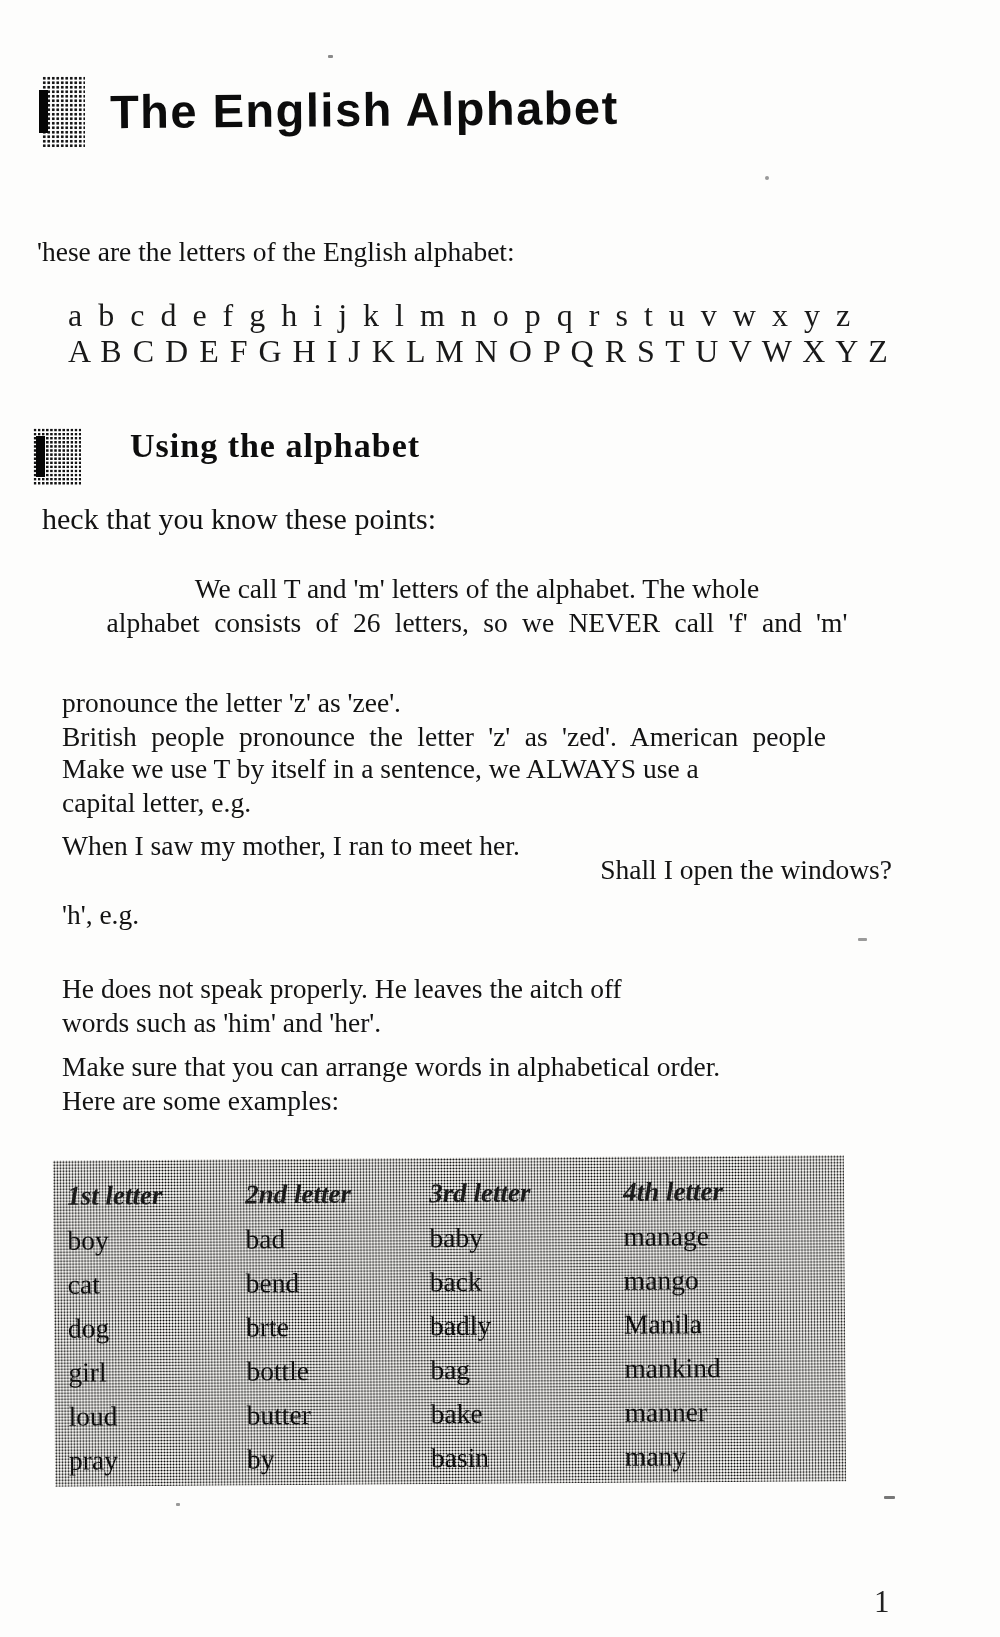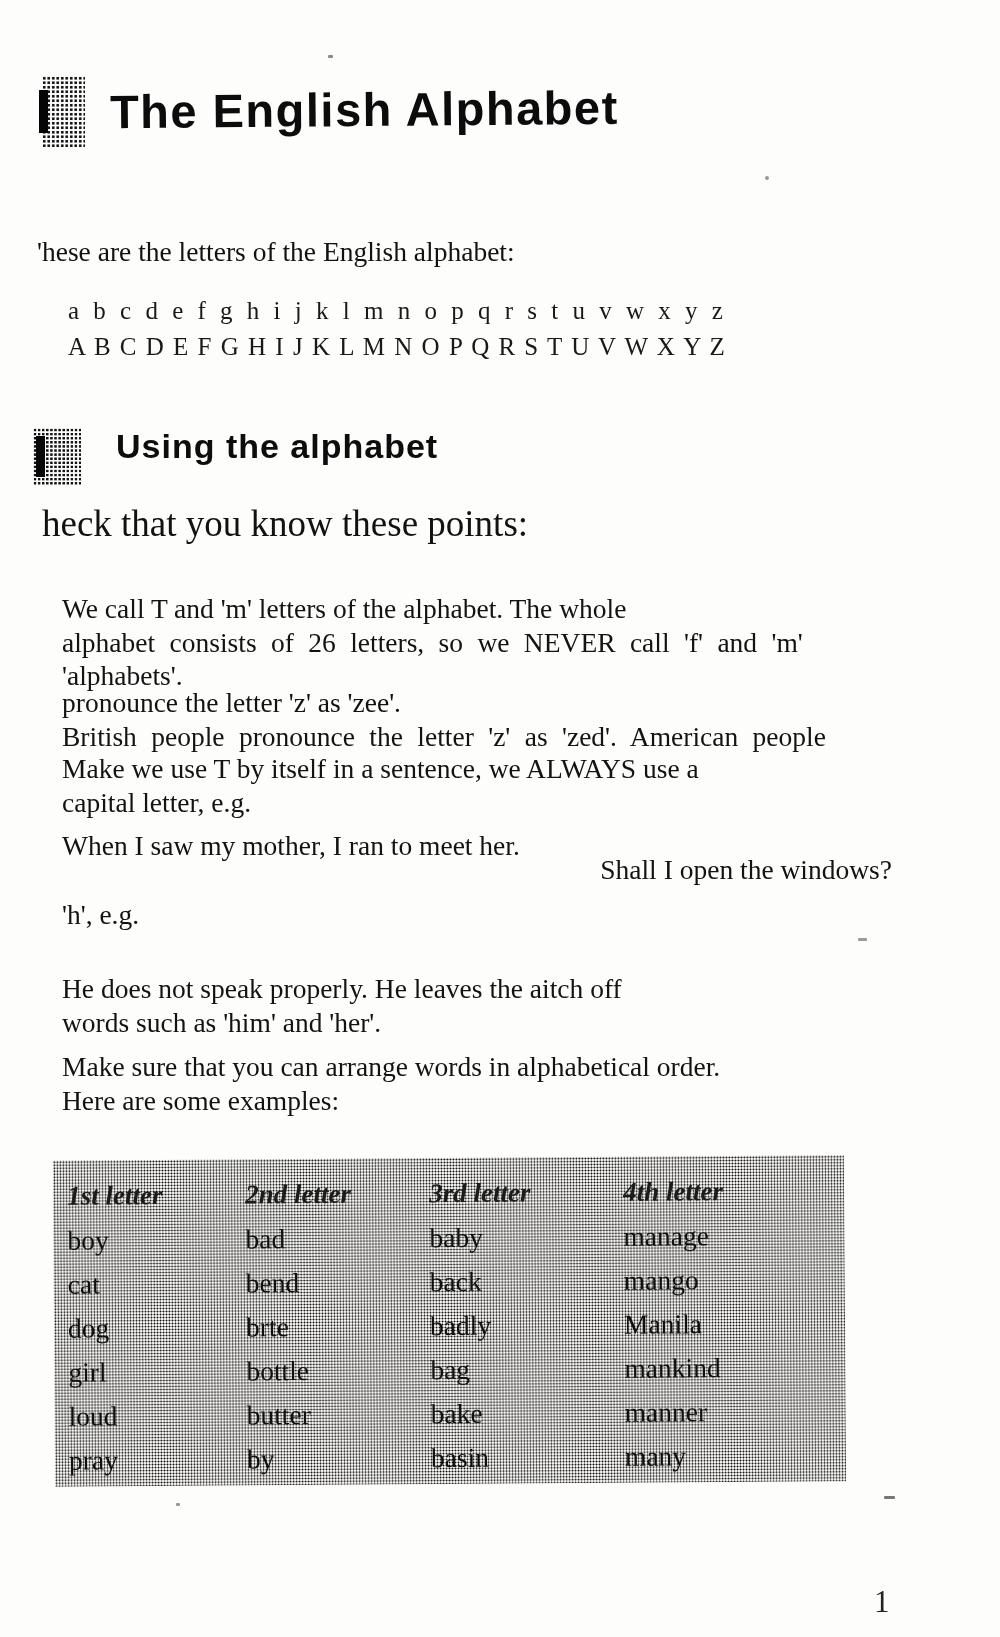--- a/index.html
+++ b/index.html
@@ -21,30 +21,30 @@
   .chapter-box .num-bar{left:-3px;top:14px;width:9px;height:43px;}
   .section-box .num-bar{left:3px;top:8px;width:9px;height:41px;}
 
   .title{
     position:absolute;left:110px;top:82px;margin:0;
     font-family:"Liberation Sans", sans-serif;font-weight:bold;
     font-size:47px;letter-spacing:1.5px;color:#0c0c0c;
     transform:rotate(-0.5deg);white-space:nowrap;
   }
   .lead{position:absolute;left:37px;top:236px;margin:0;font-size:27.5px;white-space:nowrap;}
-  .alpha{position:absolute;left:68px;font-size:25px;white-space:nowrap;color:#191919;text-align:center;}
+  .alpha{position:absolute;left:68px;font-size:32px;white-space:nowrap;color:#191919;text-align:center;}
   .alpha.lower{top:297px;word-spacing:8px;}
   .alpha.upper{top:333px;word-spacing:2px;letter-spacing:0.5px;}
 
   .section-heading{
-    position:absolute;left:116px;top:427px;margin:0;
-    font-family:Liberation Sans, sans-serif;font-weight:bold;
+    position:absolute;left:130px;top:427px;margin:0;
+    font-family:Liberation Serif, serif;font-weight:bold;
     font-size:34px;letter-spacing:1px;color:#0d0d0d;white-space:nowrap;
   }
-  .check-lead{position:absolute;left:42px;top:502px;margin:0;font-size:37px;white-space:nowrap;}
+  .check-lead{position:absolute;left:42px;top:502px;margin:0;font-size:30px;white-space:nowrap;}
 
   .point{position:absolute;left:62px;width:830px;}
   .pline{font-size:27.5px;line-height:33.5px;white-space:nowrap;color:#131313;}
   .pline.spread{word-spacing:7.5px;}
 
   
   .extable{
     position:absolute;left:54px;top:1158px;width:791px;height:326px;
     background-color:#f2f1ee;
     background-image:radial-gradient(circle, #050505 0.85px, rgba(0,0,0,0) 1.1px);
@@ -81,24 +81,23 @@
   <div class="alpha lower">a b c d e f g h i j k l m n o p q r s t u v w x y z</div>
   <div class="alpha upper">A B C D E F G H I J K L M N O P Q R S T U V W X Y Z</div>
 
   <div class="halftone-box section-box">
     <div class="num-bar"></div>
   </div>
   <h2 class="section-heading">Using the alphabet</h2>
   <p class="check-lead">heck that you know these points:</p>
 
   <div id="points">
-      <div class="point" style="top: 592px;">
+      <div class="point" style="top: 572px; text-align: center;">
         <div class="pline">We call T and 'm' letters of the alphabet. The whole</div>
         <div class="pline spread">alphabet consists of 26 letters, so we NEVER call 'f' and 'm'</div>
-        <div class="pline">'alphabets'.</div>
       </div>
       <div class="point" style="top: 686px;">
         <div class="pline">pronounce the letter 'z' as 'zee'.</div>
         <div class="pline spread">British people pronounce the letter 'z' as 'zed'. American people</div>
       </div>
       <div class="point" style="top: 752px;">
         <div class="pline">Make we use T by itself in a sentence, we ALWAYS use a</div>
         <div class="pline">capital letter, e.g.</div>
       </div>
       <div class="point" style="top: 820px; margin-top: 9px;">

